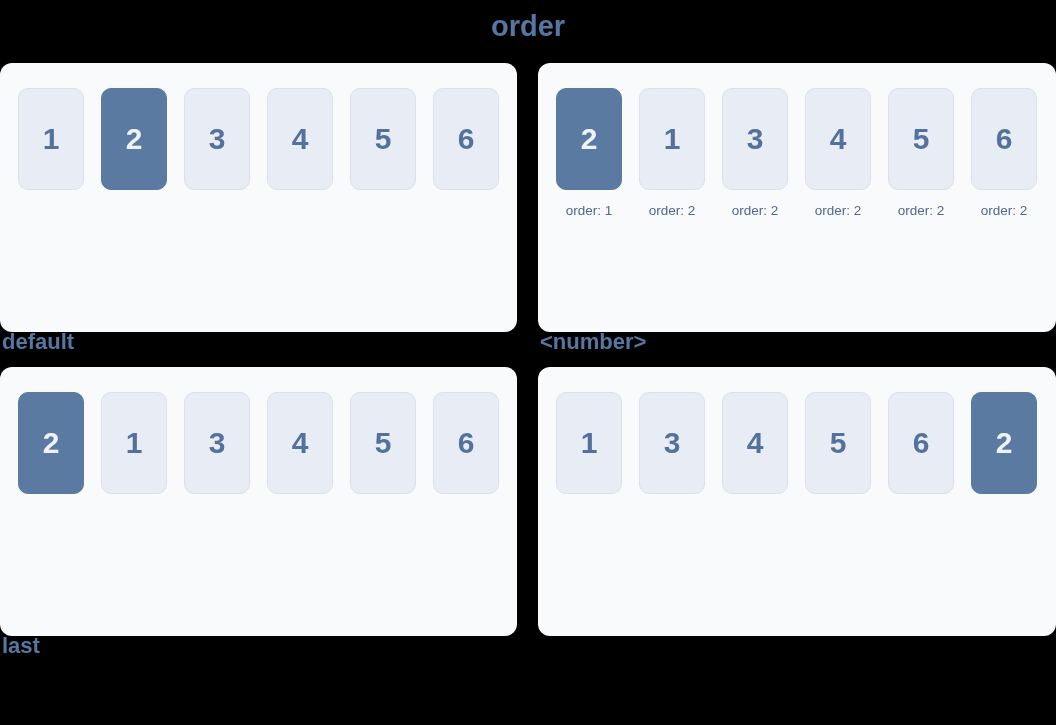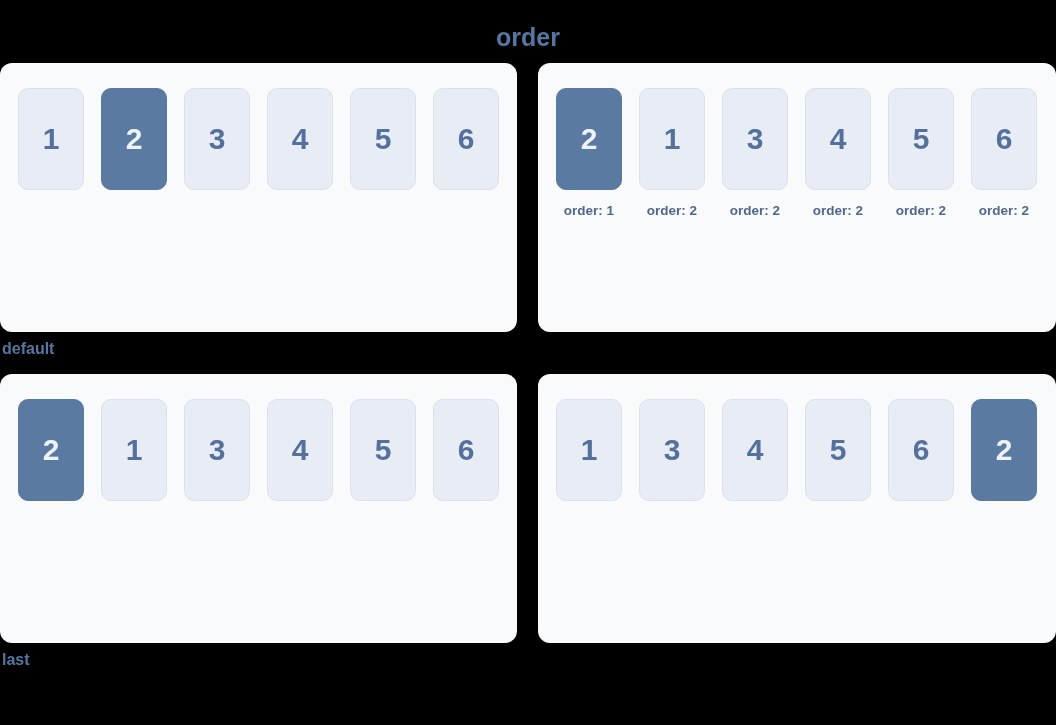--- a/index.html
+++ b/index.html
@@ -11,22 +11,22 @@
     overflow: hidden;
     font-family: "Liberation Sans", "DejaVu Sans", sans-serif;
   }
   .header {
     height: 63px;
     box-sizing: border-box;
     padding-top: 5px;
     text-align: center;
   }
   .page-title {
-    margin: 15px;
-    font-size: 25px;
+    margin: 4px;
+    font-size: 29px;
     line-height: 34px;
     font-weight: 700;
     color: var(--heading-color, #5577a2);
   }
   .panels-grid {
     display: grid;
     grid-template-columns: 517px 518px;
     column-gap: 21px;
     row-gap: 16px;
   }
@@ -67,28 +67,27 @@
     color: var(--box-text, #54719d);
   }
   .box.highlight {
     background: var(--highlight-bg, #5a7aa2);
     border-color: var(--highlight-bg, #5a7aa2);
     color: var(--highlight-text, #eef3f9);
   }
   .order-label {
     margin-top: 13px;
     font-size: 13.5px;
-    font-weight: 700;
+    font-weight: 400;
     color: var(--order-label-color, #51678c);
     white-space: nowrap;
   }
   .caption {
-    margin-top: 7px;
     margin-left: 2px;
-    font-size: 16px;
+    font-size: 22px;
     line-height: 19px;
     font-weight: 700;
     color: var(--heading-color, #5577a2);
   }
 </style>
 </head>
 <body>
 
 <div class="header">
   <h1 class="page-title">order</h1>
@@ -142,20 +141,21 @@
           <div class="box-col">
             <div class="box">5</div>
             <div class="order-label">order: 2</div>
           </div>
           <div class="box-col">
             <div class="box">6</div>
             <div class="order-label">order: 2</div>
           </div>
         </div>
       </div>
+      <div class="caption">&lt;number&gt;</div>
     </div>
     <div class="cell">
       <div class="panel">
         <div class="box-row">
           <div class="box-col">
             <div class="box highlight">2</div>
           </div>
           <div class="box-col">
             <div class="box">1</div>
           </div>

